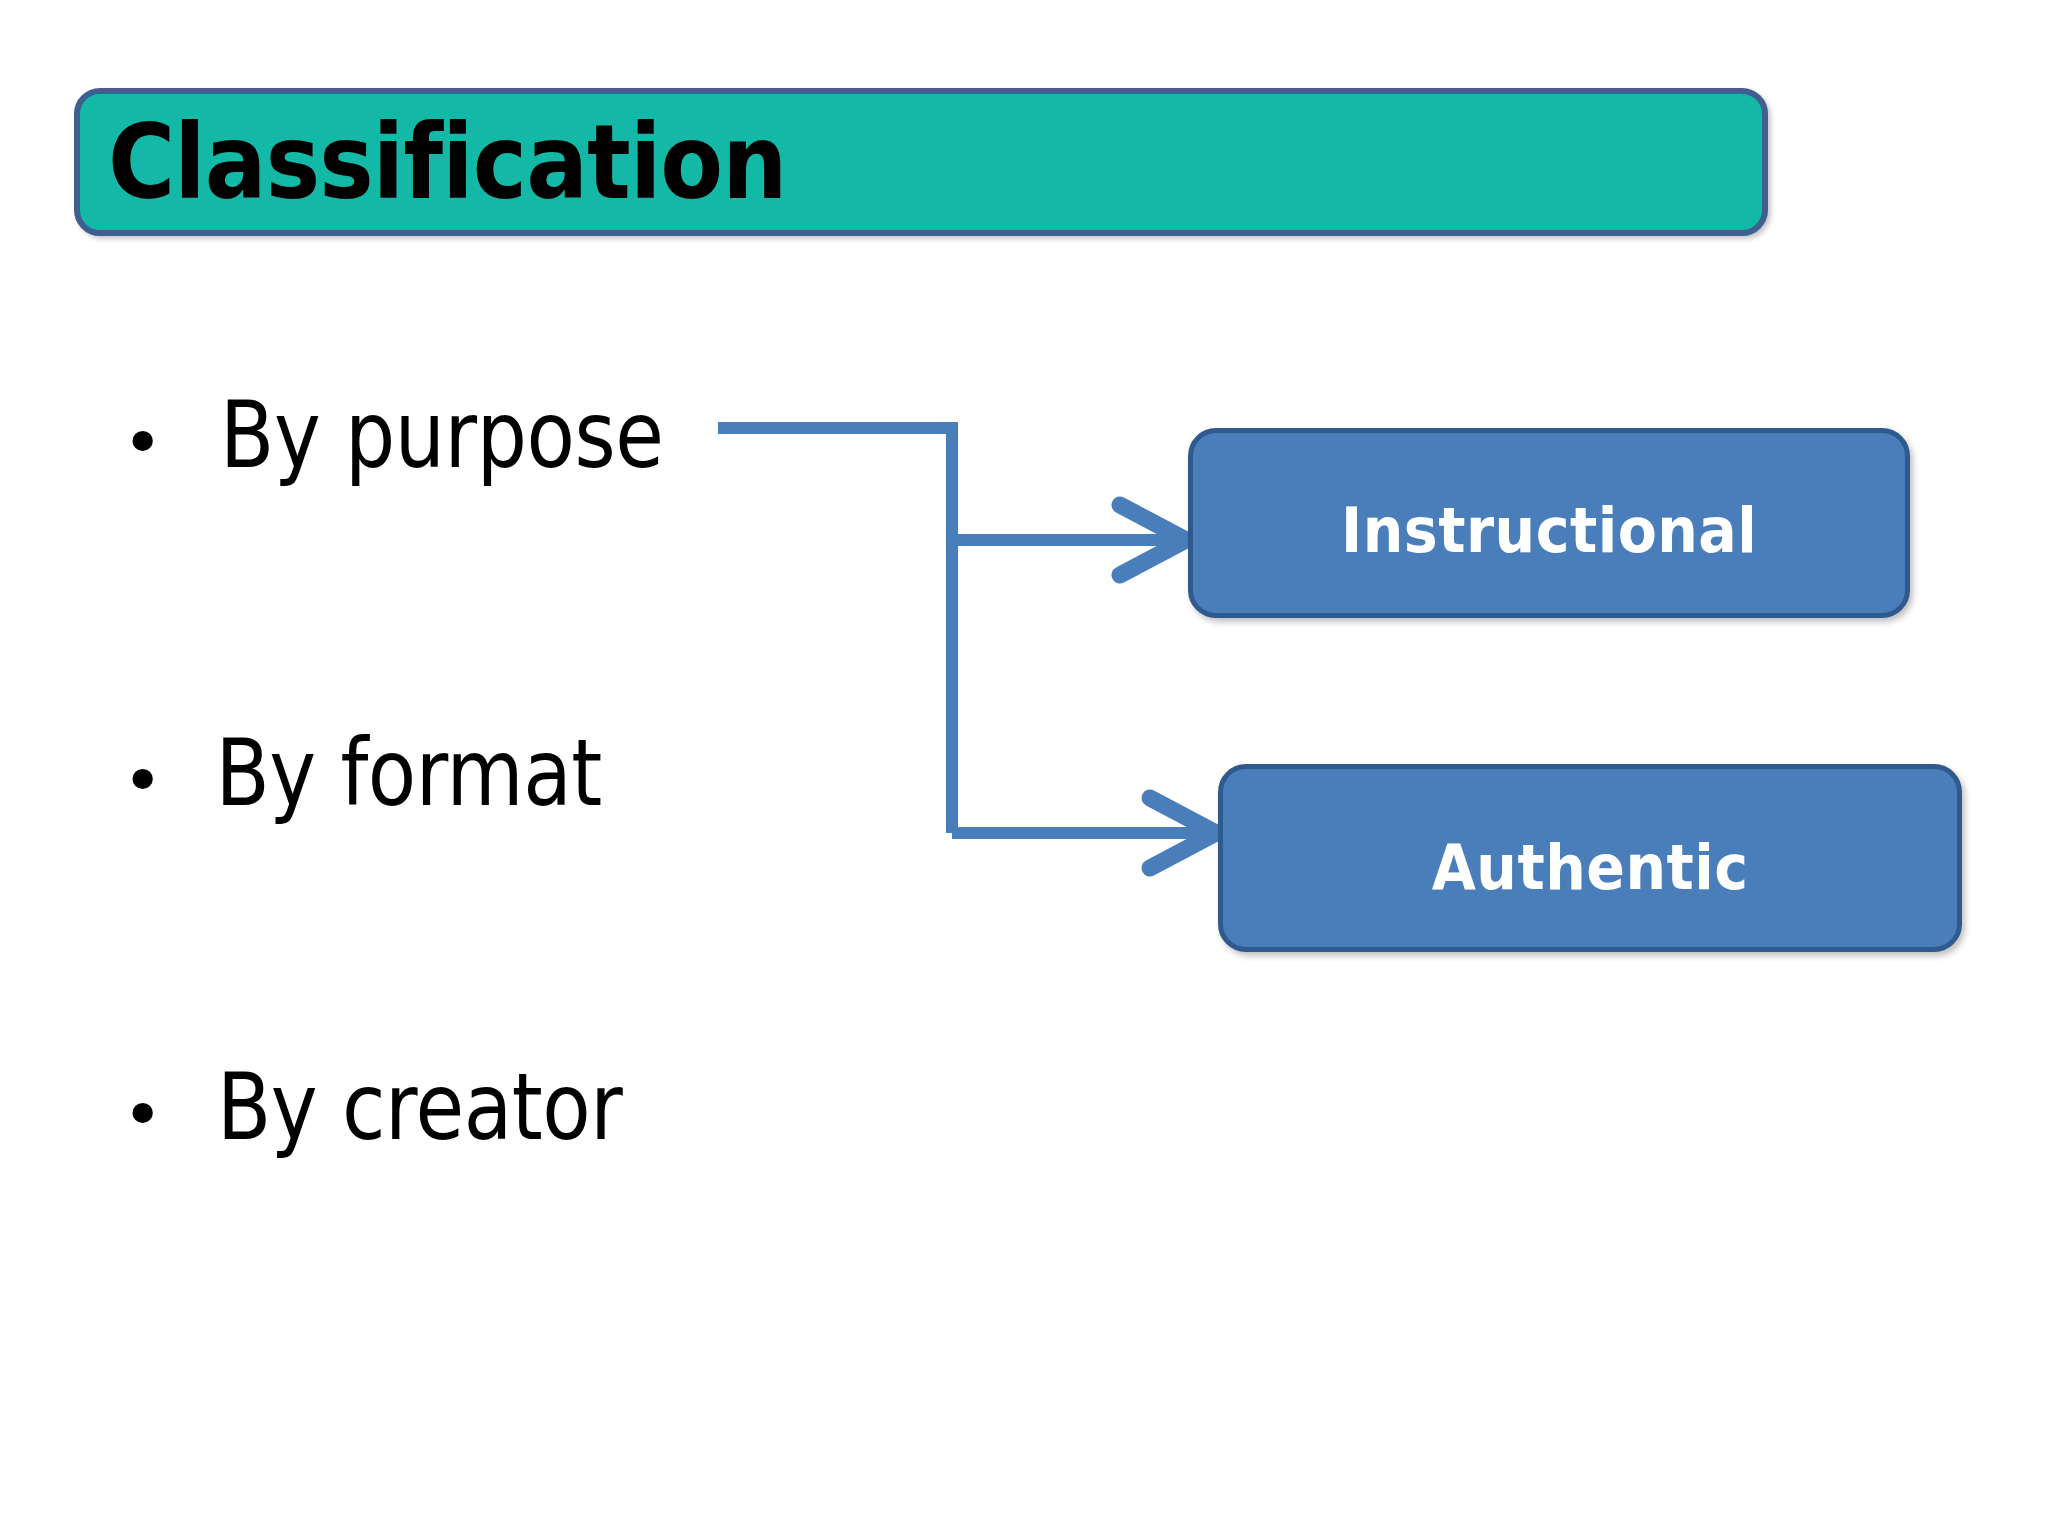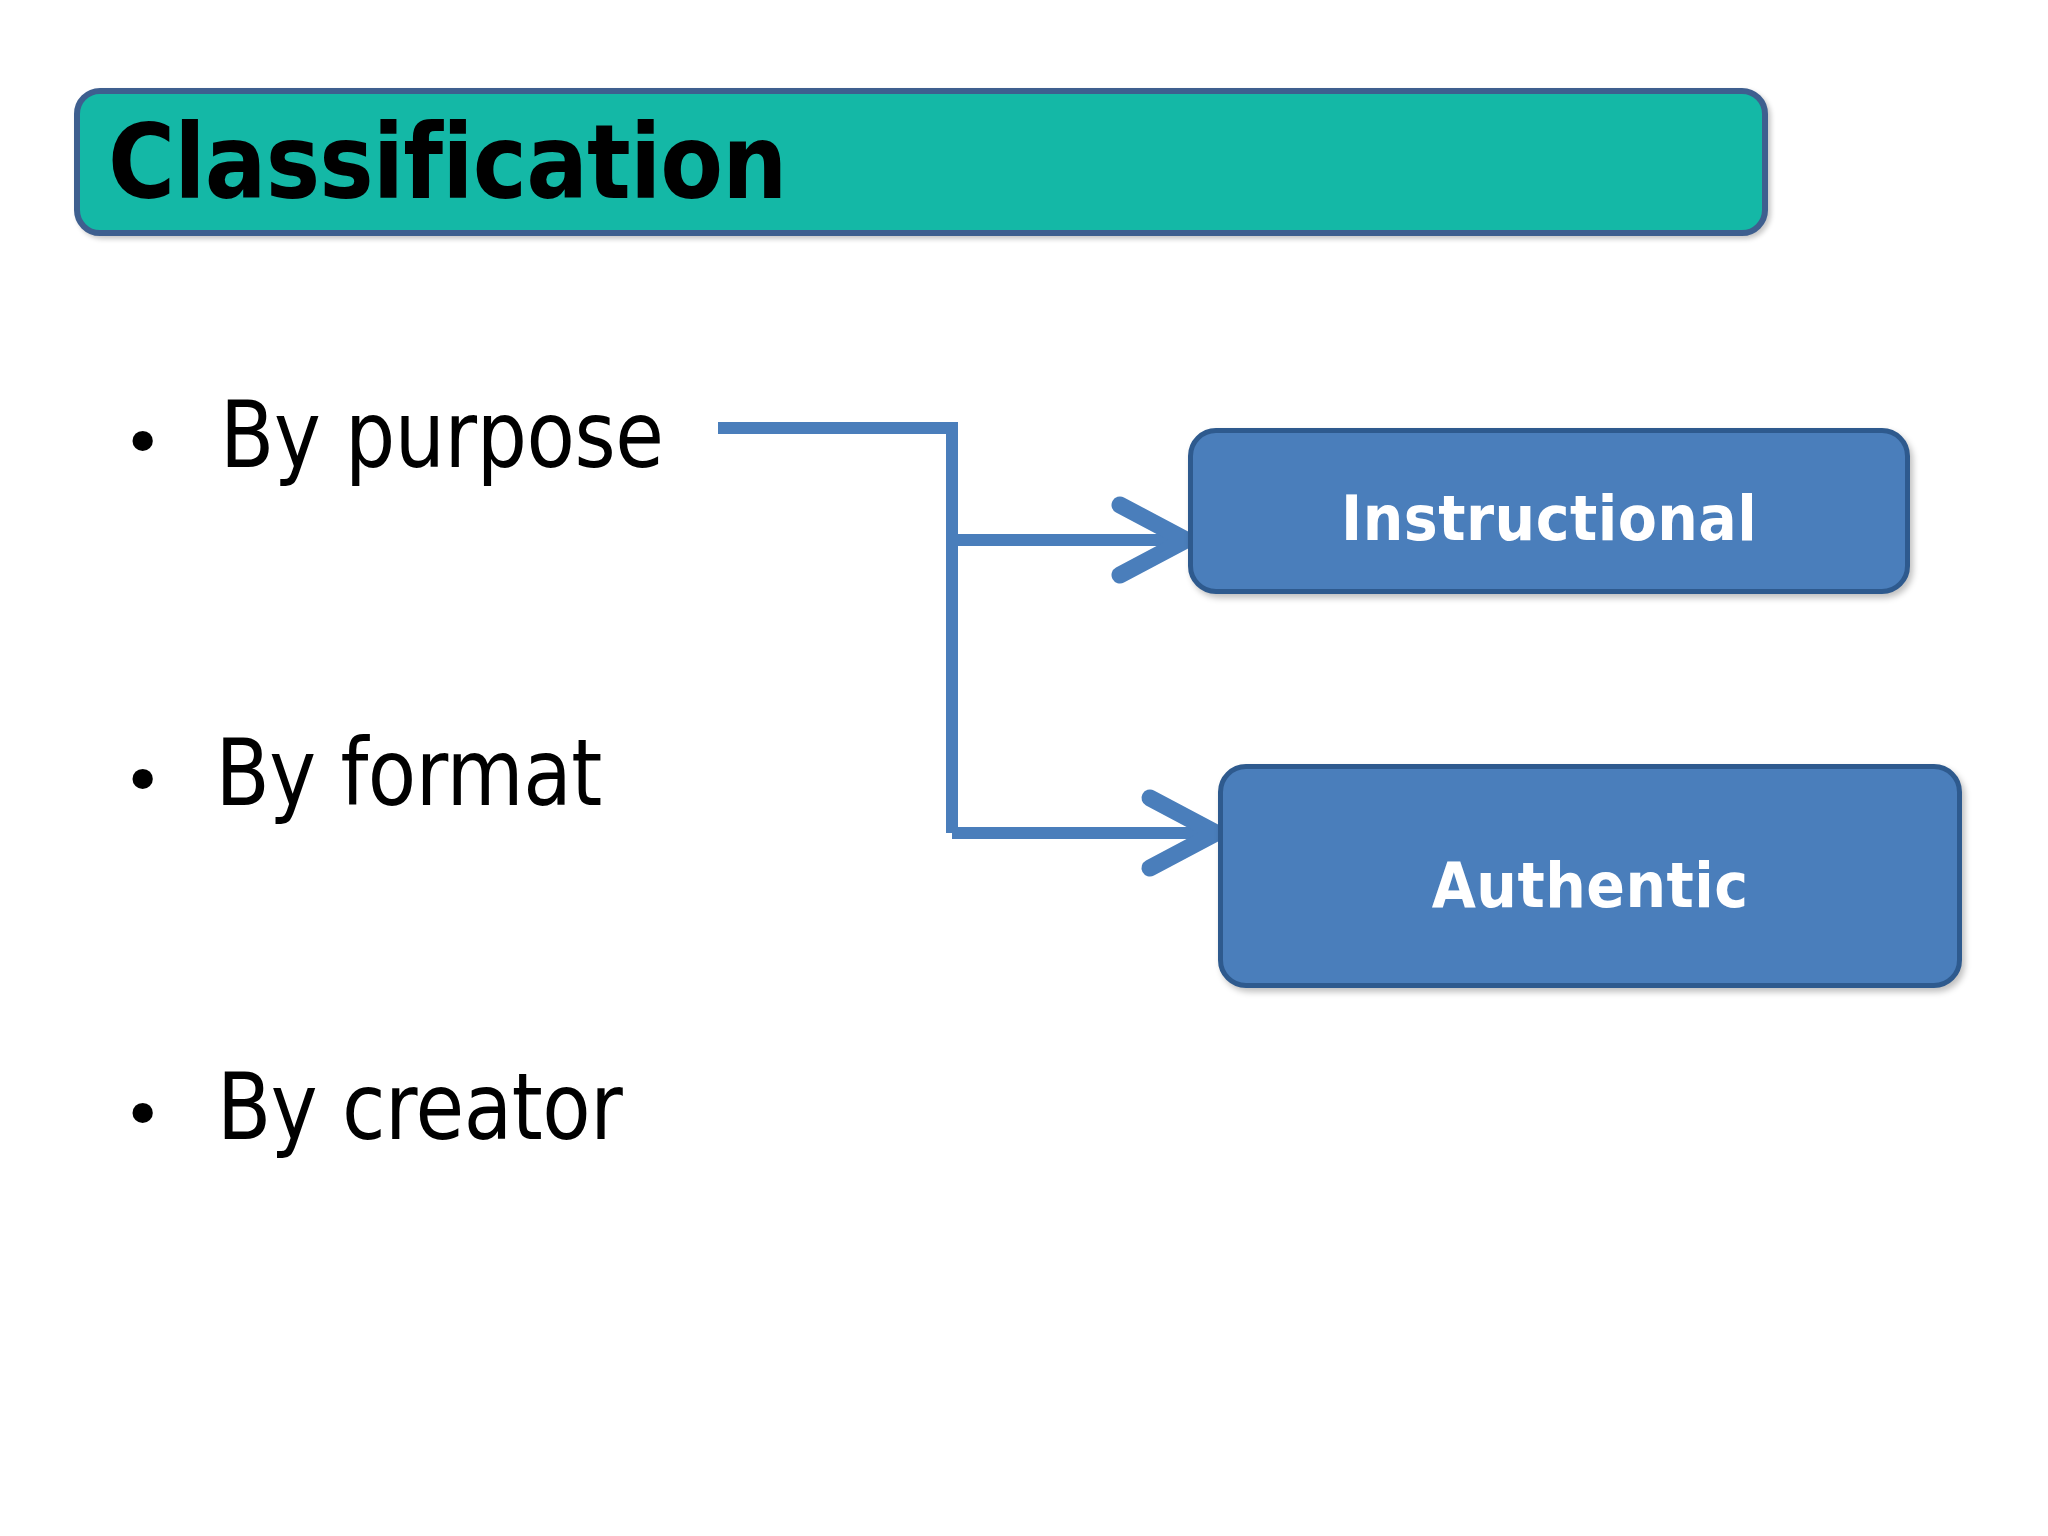--- a/index.html
+++ b/index.html
@@ -106,31 +106,31 @@
     line-height: 1;
     color: #ffffff;
     white-space: nowrap;
     transform: scaleX(0.92);
     letter-spacing: 0.5px;
   }
   #flow-box-instructional {
     left: 1188px;
     top: 428px;
     width: 722px;
-    height: 166px;
+    height: 190px;
   }
   #flow-box-instructional .flow-box-label {
     position: relative;
     top: 8px;
   }
   #flow-box-authentic {
     left: 1218px;
     top: 764px;
     width: 744px;
-    height: 224px;
+    height: 188px;
   }
   #flow-box-authentic .flow-box-label {
     position: relative;
     top: 10px;
   }
 </style>
 </head>
 <body>
 
 <div id="slide">

